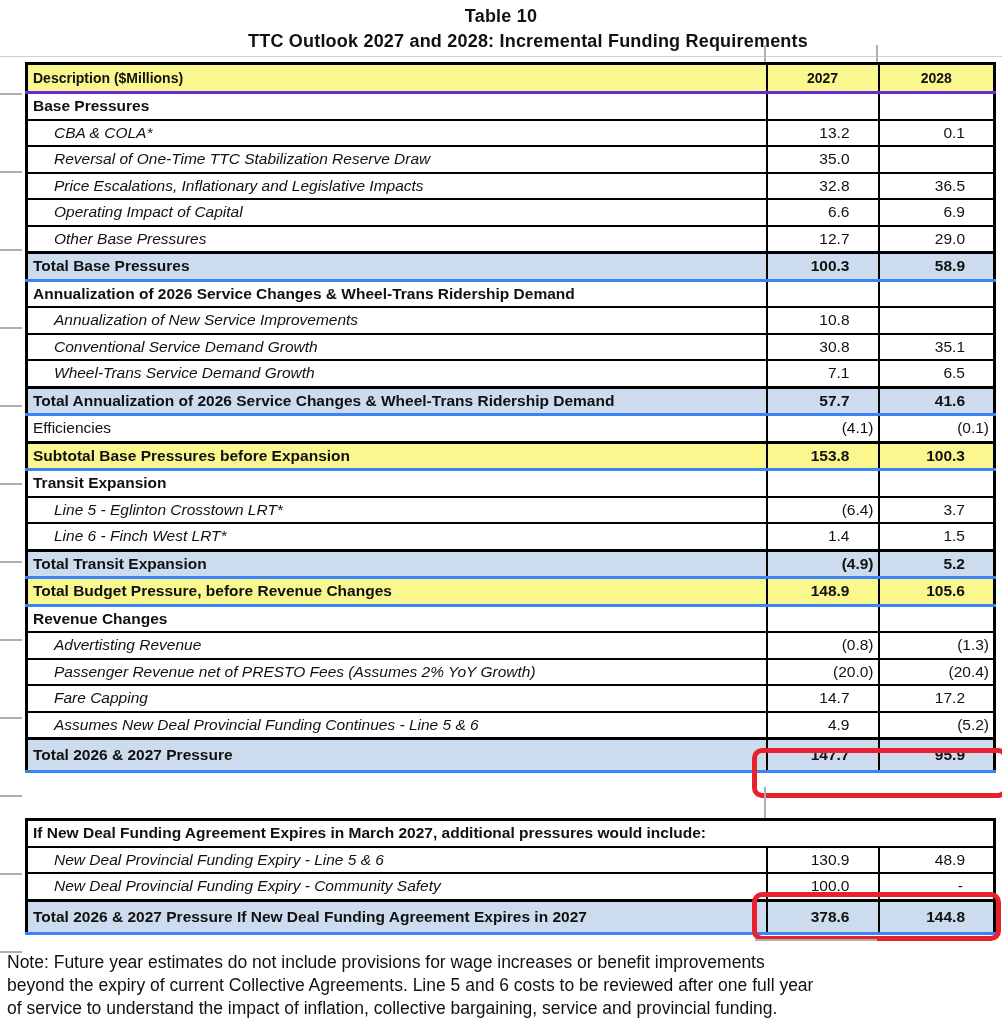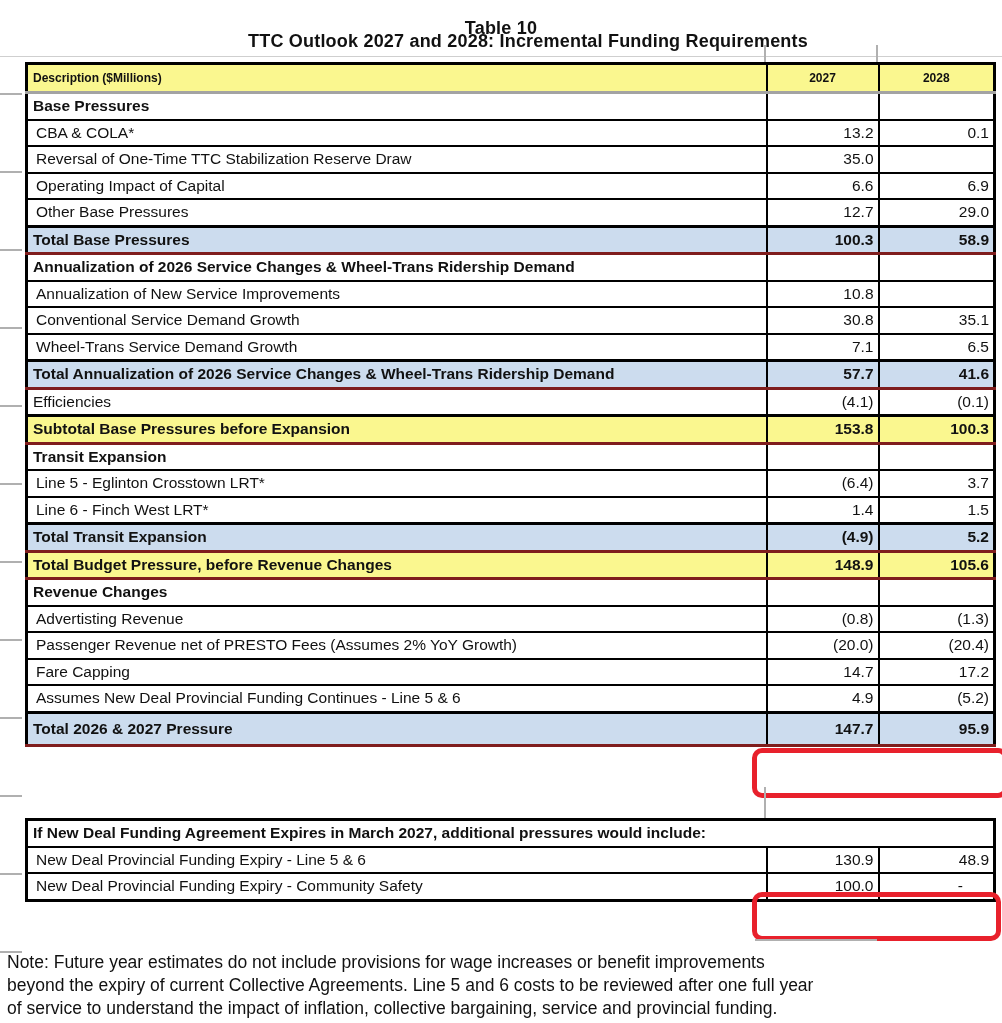--- a/index.html
+++ b/index.html
@@ -7,44 +7,44 @@
     --blue:#ccdcee;
     --red:#e8212c;
     --grid:#b0b0b0;
     --ink:#111111;
   }
   html,body{margin:0;padding:0;background:#ffffff;}
   body{font-family:"Liberation Sans", sans-serif; color:var(--ink);}
   .page{position:relative;width:1002px;height:1023px;background:#ffffff;overflow:hidden;}
 
   .title-line{position:absolute;left:0;width:100%;text-align:center;font-weight:bold;font-size:18px;letter-spacing:0.2px;}
-  .title-1{top:18px;}
+  .title-1{top:6px;}
   .title-2{top:31px;margin-left:27px;}
 
   table.tbl{position:absolute;left:25px;width:968px;border-collapse:collapse;table-layout:fixed;
             border:3px solid #000;}
   #main-table{top:62px;}
   #expiry-table{top:818px;}
 
   .tbl td,.tbl th{border:2px solid #000;padding:0;height:24.5px;font-size:15.5px;
                   white-space:nowrap;overflow:hidden;vertical-align:middle;}
-  .tbl thead th{height:26px;background:var(--yellow);font-weight:bold;font-size:12px;border-bottom:3px solid #a3a3a3;}
+  .tbl thead th{height:26px;background:var(--yellow);font-weight:bold;font-size:14px;border-bottom:3px solid #6d28d9;}
   th.desc{text-align:left;padding-left:5px;}
   th.year{text-align:center;}
 
   td.label{text-align:left;padding-left:5px;}
-  .item-row td.label{padding-left:8px;}
+  .item-row td.label{padding-left:26px;font-style:italic;}
   .section-row td{font-weight:bold;border-top:3px solid #000;}
   .merged-section-row td{font-weight:bold;border-top:3px solid #000;}
-  .total-row td{font-weight:bold;border-top:3px solid #000;border-bottom:3px solid #7f1d1d;}
+  .total-row td{font-weight:bold;border-top:3px solid #000;border-bottom:3px solid #3b82f6;}
   .total-row.blue td{background:var(--blue);}
   .total-row.yellow td{background:var(--yellow);}
   .tall td{height:30px;}
 
-  td.val{text-align:right;padding-right:4px;}
+  td.val{text-align:right;padding-right:28px;}
   td.val.paren{padding-right:4px;}
   td.val.dash{padding-right:30px;}
 
   .note{position:absolute;left:7px;top:951px;width:985px;font-size:17.5px;line-height:23px;}
 
   .red-box{position:absolute;border:5px solid var(--red);border-radius:10px;background:transparent;}
   #red-box-1{left:752px;top:748px;width:246px;height:40px;}
   #red-box-2{left:752px;top:892px;width:239px;height:39px;}
 
   .stub{position:absolute;background:var(--grid);}
@@ -85,20 +85,25 @@
           <td class="label">CBA &amp; COLA*</td>
           <td class="val">13.2</td>
           <td class="val">0.1</td>
         </tr>
         <tr class="item-row">
           <td class="label">Reversal of One-Time TTC Stabilization Reserve Draw</td>
           <td class="val">35.0</td>
           <td class="val"></td>
         </tr>
         <tr class="item-row">
+          <td class="label">Price Escalations, Inflationary and Legislative Impacts</td>
+          <td class="val">32.8</td>
+          <td class="val">36.5</td>
+        </tr>
+        <tr class="item-row">
           <td class="label">Operating Impact of Capital</td>
           <td class="val">6.6</td>
           <td class="val">6.9</td>
         </tr>
         <tr class="item-row">
           <td class="label">Other Base Pressures</td>
           <td class="val">12.7</td>
           <td class="val">29.0</td>
         </tr>
         <tr class="total-row blue">
@@ -211,20 +216,25 @@
         </tr>
         <tr class="item-row">
           <td class="label">New Deal Provincial Funding Expiry -  Line 5 &amp; 6</td>
           <td class="val">130.9</td>
           <td class="val">48.9</td>
         </tr>
         <tr class="item-row">
           <td class="label">New Deal Provincial Funding Expiry - Community Safety</td>
           <td class="val">100.0</td>
           <td class="val dash">-</td>
+        </tr>
+        <tr class="total-row blue tall">
+          <td class="label">Total 2026 &amp; 2027 Pressure If New Deal Funding Agreement Expires in 2027</td>
+          <td class="val">378.6</td>
+          <td class="val">144.8</td>
         </tr>
       </tbody>
   </table>
 
   <div class="red-box" id="red-box-1"></div>
   <div class="red-box" id="red-box-2"></div>
 
   <div class="note">
     <div>Note: Future year estimates do not include provisions for wage increases or benefit improvements</div>
     <div>beyond the expiry of current Collective Agreements. Line 5 and 6 costs to be reviewed after one full year</div>

